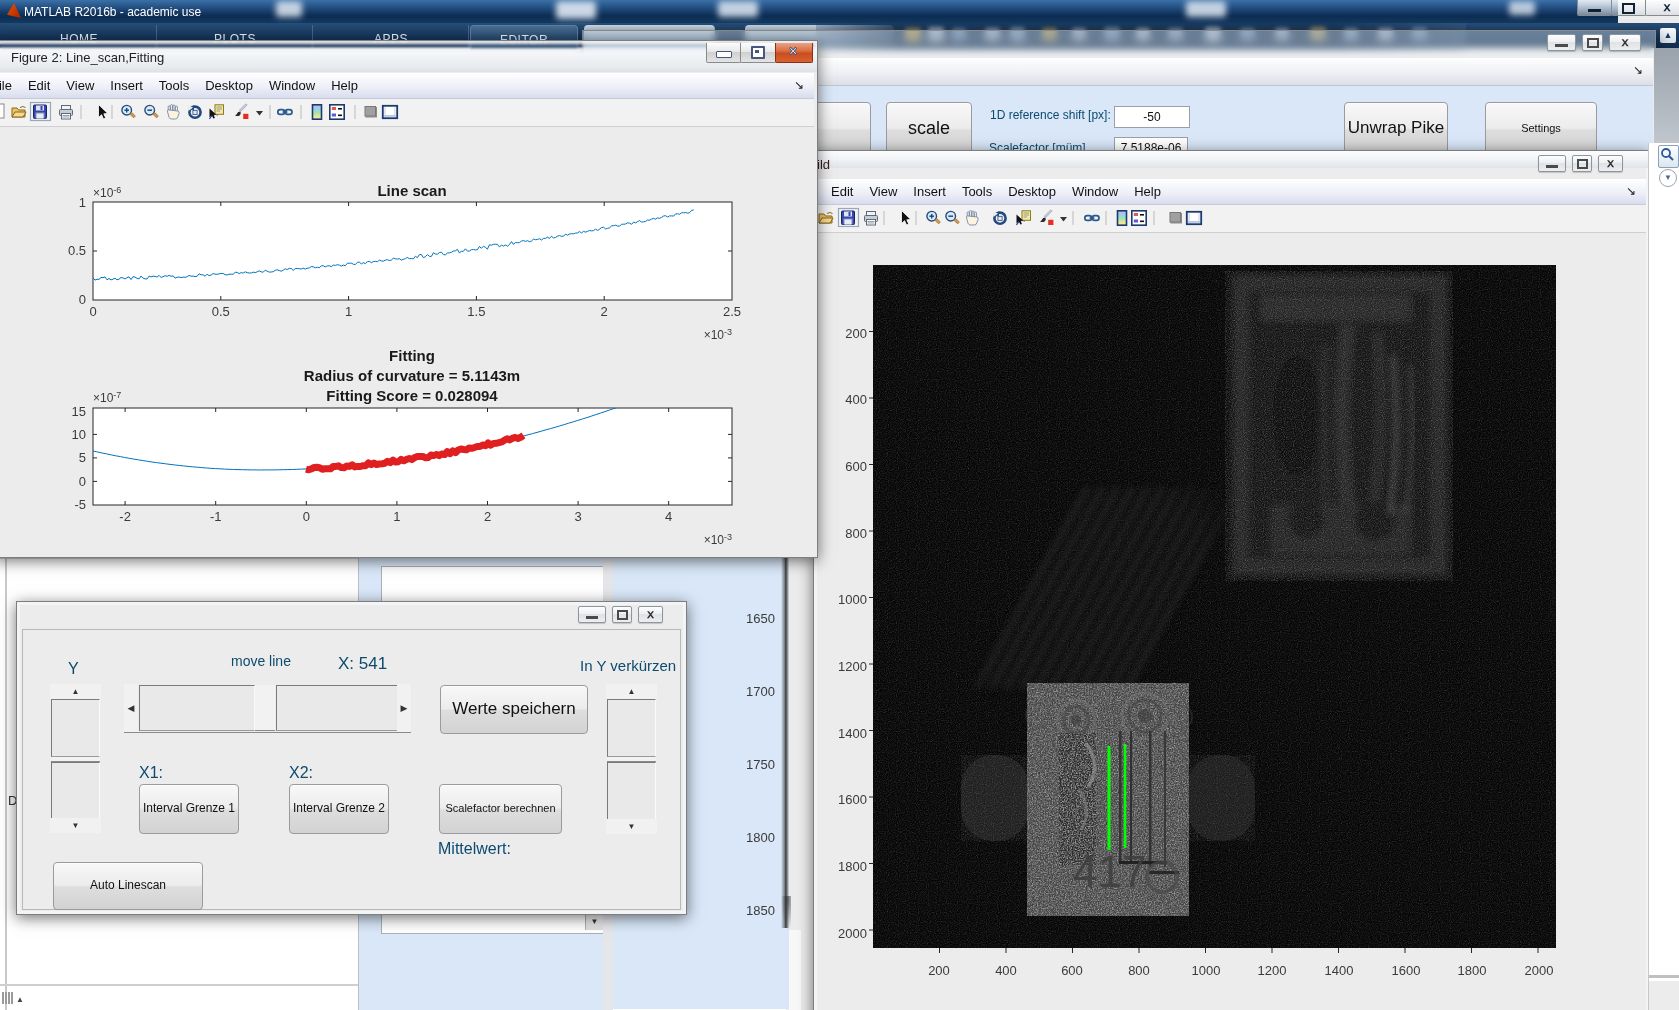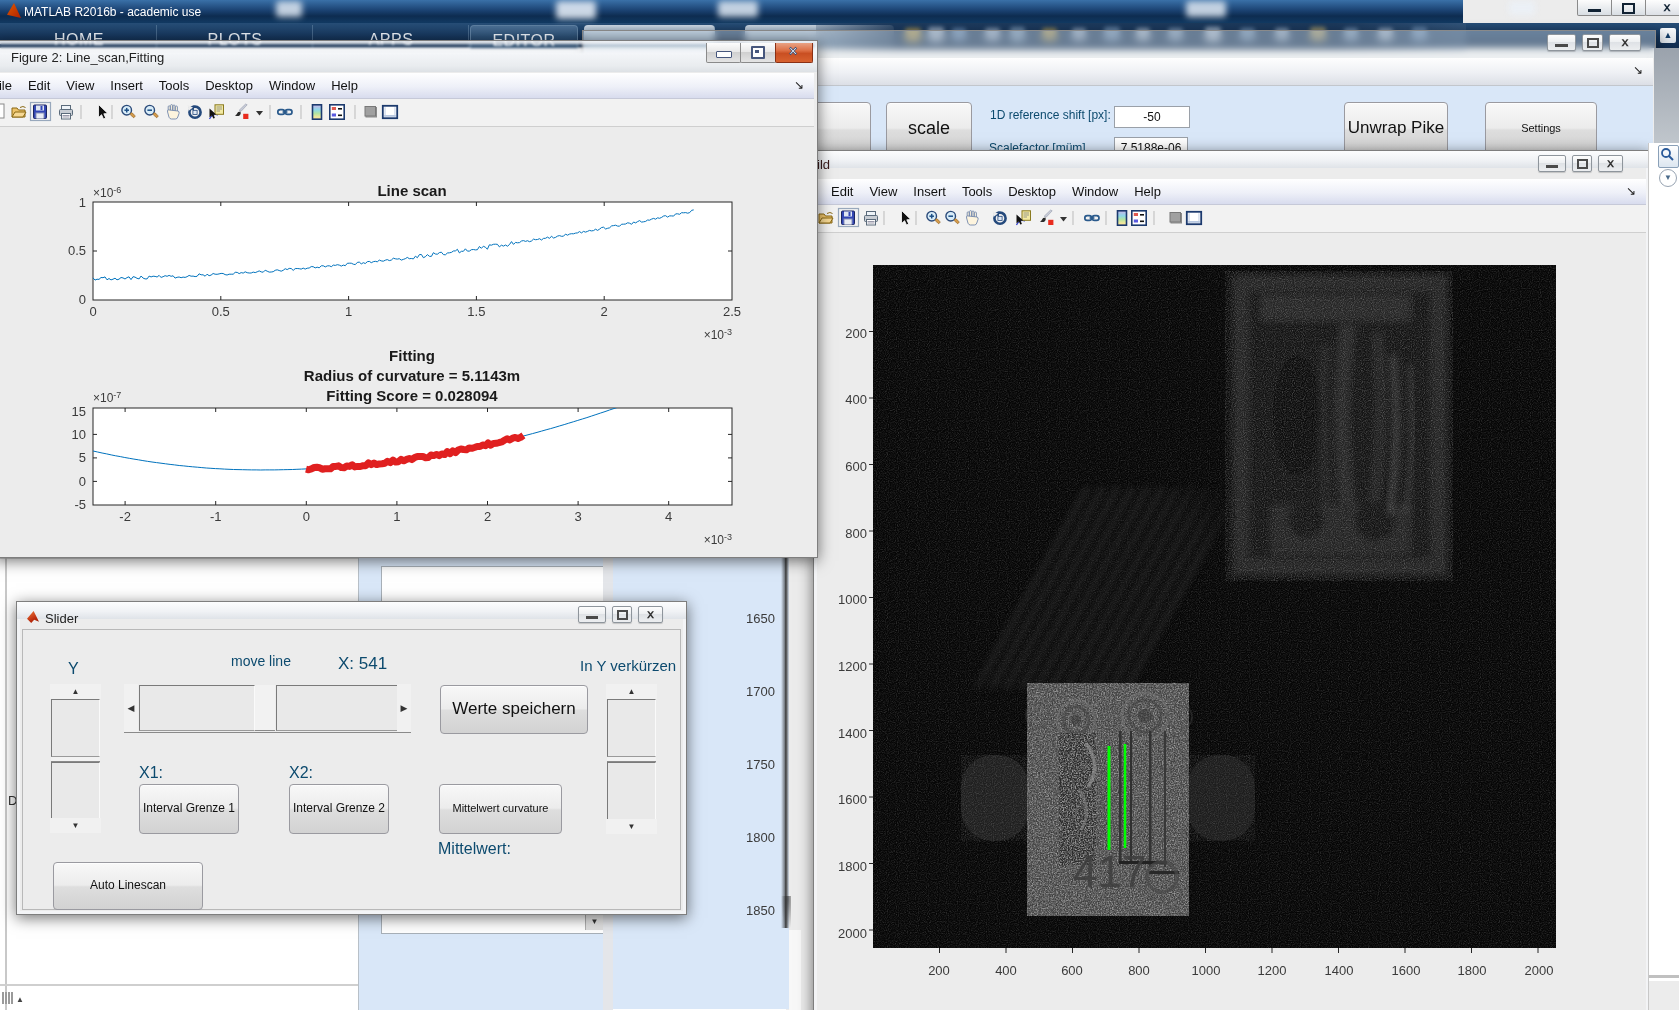--- a/index.html
+++ b/index.html
@@ -1,21 +1,21 @@
 <!DOCTYPE html>
 <html><head><meta charset="utf-8"><style>
 html,body{margin:0;padding:0;}
 #scr{position:relative;width:1679px;height:1010px;overflow:hidden;background:#ececec;
  font-family:"Liberation Sans",sans-serif;}
 .abs{position:absolute;}
 
-#mtitle{left:0;top:0;width:1463px;height:23px;
+#mtitle{left:0;top:0;width:1618px;height:23px;
  background:linear-gradient(#3a71a8,#1b4272 45%,#0d2c50 70%,#123a63);color:#fff;font-size:12px;}
 #mtabs{left:0;top:23px;width:1679px;height:25px;background:linear-gradient(#274e77,#16365c 55%,#112c4e);}
-.mtab{position:absolute;top:2px;height:15px;color:#e8eef5;font-size:16px;text-align:center;
+.mtab{position:absolute;top:2px;height:15px;color:#e8eef5;font-size:12px;text-align:center;
  line-height:13px;padding-top:8px;box-sizing:content-box;letter-spacing:0.5px;border-right:1px solid rgba(120,150,180,.45);}
 
 .cap{position:absolute;display:flex;}
 .cb{width:33px;height:18px;border:1px solid #8a8a8a;border-top:none;margin-left:-1px;
  background:linear-gradient(#fdfdfd,#e8e8e8 45%,#d0d0d0 50%,#e4e4e4);
  border-radius:0 0 2px 2px;position:relative;}
 .cb:first-child{border-radius:0 0 2px 2px;}
 .cb2{position:relative;height:15px;border:1px solid #8e959c;background:linear-gradient(#fdfdfd,#eef0f2 45%,#dfe2e6 50%,#eceef0);border-radius:2px;margin-left:6px;box-shadow:0 1px 1px rgba(0,0,0,.18);}
 
 .win{position:absolute;background:#ececec;border:1px solid #7e7e7e;
@@ -481,24 +481,20 @@
           <circle cx="7" cy="7" r="4" fill="none" stroke="#2a5a9a" stroke-width="1.8"></circle>
           <line x1="10" y1="10" x2="14" y2="14" stroke="#2a5a9a" stroke-width="2"></line>
         </svg>
   </div>
   <div class="abs" style="left:10px;top:26px;width:16px;height:16px;border:1px solid #98a4b2;border-radius:50%;color:#4a6a8a;font-size:8px;text-align:center;line-height:15px;">▼</div>
   <div class="abs" style="left:0;top:832px;width:31px;height:3px;background:#c0c0c0;"></div>
   <div class="abs" style="left:0;top:838px;width:31px;height:172px;background:#ececec;"></div>
 </div>
 
 <div class="win" id="winslider" style="left:16px;top:601px;width:669px;height:312px;">
-  <div class="wtitle">
-    <span style="position:absolute;left:10px;top:9px;width:12px;height:12px;background:linear-gradient(150deg,#f08040,#c03010 60%,#901800);clip-path:polygon(55% 0,100% 90%,60% 72%,35% 100%,0 65%);"></span>
-    <span style="position:absolute;left:28px;top:9px;">Slider</span>
-  </div>
   <div class="cap" style="left:555px;top:4px;">
     <div class="cb2" style="width:26px;">
           <span style="position:absolute;left:7px;right:7px;bottom:3px;height:3px;background:#4a4a4a;"></span>
         </div>
     <div class="cb2" style="width:18px;">
           <span style="position:absolute;left:4px;top:3px;width:7px;height:6px;border:2px solid #4a4a4a;"></span>
         </div>
     <div class="cb2" style="width:23px;text-align:center;font-size:12px;line-height:14px;color:#333;font-weight:bold;">𝗑</div>
   </div>
 
@@ -529,21 +525,21 @@
     <div class="vbox" style="top:15px;height:56px;"></div>
     <div class="vgap" style="top:73px;height:4px;"></div>
     <div class="vbox" style="top:78px;height:57px;"></div>
     <div class="va" style="bottom:0;">▼</div>
         </div>
     <div class="mbtn" style="left:417px;top:55px;width:146px;height:47px;font-size:17px;line-height:45px;">Werte speichern</div>
     <div class="lbl" style="left:116px;top:134px;font-size:16px;">X1:</div>
     <div class="lbl" style="left:266px;top:134px;font-size:16px;">X2:</div>
     <div class="mbtn" style="left:116px;top:154px;width:98px;height:48px;font-size:12px;line-height:46px;">Interval Grenze 1</div>
     <div class="mbtn" style="left:266px;top:154px;width:98px;height:48px;font-size:12px;line-height:46px;">Interval Grenze 2</div>
-    <div class="mbtn" style="left:416px;top:154px;width:121px;height:48px;font-size:11px;line-height:46px;">Mittelwert curvature</div>
+    <div class="mbtn" style="left:416px;top:154px;width:121px;height:48px;font-size:11px;line-height:46px;">Scalefactor berechnen</div>
     <div class="lbl" style="left:415px;top:210px;font-size:16px;">Mittelwert:</div>
     <div class="mbtn" style="left:30px;top:232px;width:148px;height:46px;font-size:12px;line-height:44px;">Auto Linescan</div>
   </div>
 </div>
 
 <div class="win" id="fig2" style="left:-6px;top:40px;width:822px;height:516px;background:transparent;">
   <div class="abs" style="left:0;top:29px;right:0;bottom:0;background:#ececec;"></div>
   <div class="wtitle" style="height:31px;background:linear-gradient(180deg,rgba(246,249,252,0.1) 0%,rgba(246,249,252,0.18) 17%,rgba(246,249,252,0.65) 28%,#f3f5f8 42%,#e9ecef 80%,#dde1e5 100%);backdrop-filter:blur(1.2px);">
         <span style="position:absolute;left:16px;top:9px;">Figure 2: Line_scan,Fitting</span>
       </div>

